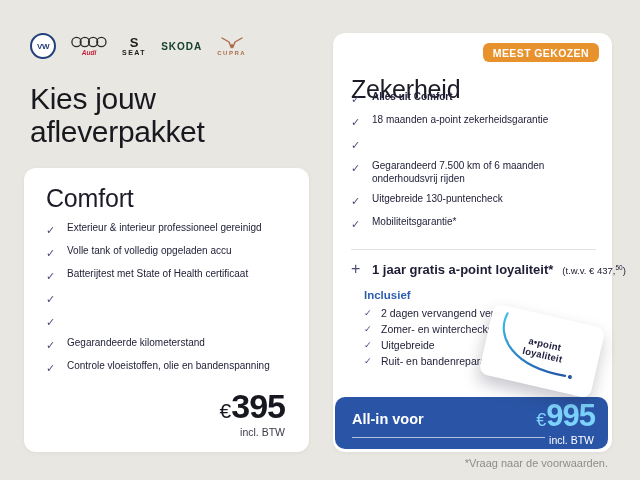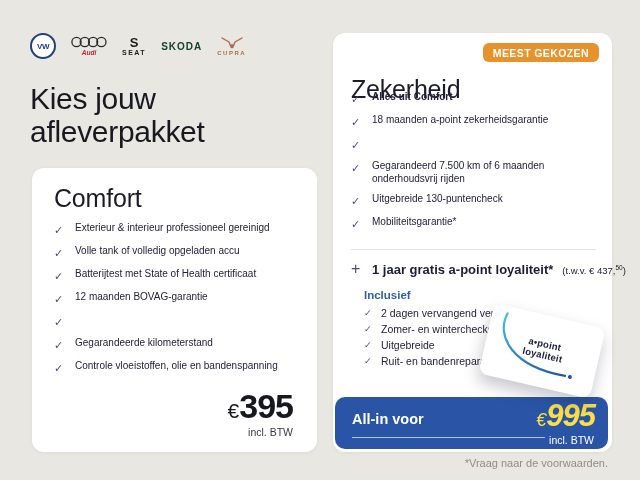--- a/index.html
+++ b/index.html
@@ -15,21 +15,21 @@
   .seat-s{font-size:13px;font-weight:900;color:#1b1b1b;line-height:11px;}
   .seat-label{font-size:7px;font-weight:bold;letter-spacing:1.5px;color:#1b1b1b;}
   .skoda-label{font-size:10px;font-weight:800;letter-spacing:1px;color:#16402f;}
   .cupra-label{font-size:6px;font-weight:bold;letter-spacing:1.5px;color:#ad6a4a;}
 
   
   .page-title{position:absolute;left:30px;top:82px;font-size:30px;font-weight:500;color:#18181f;line-height:1.1;letter-spacing:-0.3px;}
 
   
   .card{position:absolute;background:#ffffff;border-radius:12px;box-shadow:0 1px 4px rgba(0,0,0,0.05);}
-  .card-comfort{left:32px;top:168px;width:285px;height:284px;}
+  .card-comfort{left:24px;top:168px;width:285px;height:284px;}
   .card-zekerheid{left:333px;top:33px;width:279px;height:419px;}
 
   .card h2{margin:0;font-size:25px;font-weight:400;color:#1c1c28;letter-spacing:-0.2px;}
   .comfort-title{position:absolute;left:22px;top:16px;}
   .zekerheid-title{position:absolute;left:18px;top:42px;}
 
   .badge{position:absolute;top:10px;right:13px;background:#e8922d;color:#fff;font-size:10.5px;font-weight:700;letter-spacing:0.4px;padding:4px 10px 3px;border-radius:6px;}
 
   .check-list{position:absolute;display:flex;flex-direction:column;}
   .comfort-list{left:22px;top:54px;width:246px;}
@@ -61,21 +61,21 @@
 
   
   .loyal-card{position:absolute;left:152px;top:282px;width:114px;height:72px;background:#fff;border-radius:9px;transform:rotate(13deg);box-shadow:0 8px 16px rgba(30,30,60,0.25);z-index:3;}
   .loyal-card svg{position:absolute;left:0;top:0;}
   .loyal-card .card-text{position:absolute;left:38px;top:24px;font-size:9.5px;font-weight:700;color:#1e1e3c;line-height:1.15;letter-spacing:0.2px;text-align:center;}
 
   
   .blue-footer{position:absolute;left:2px;bottom:3px;width:273px;height:52px;background:#2a55a6;border-radius:10px;z-index:2;}
   .allin-label{position:absolute;left:17px;top:14px;color:#fff;font-size:14.5px;font-weight:600;}
   .footer-rule{position:absolute;left:17px;top:40px;width:193px;height:1px;background:rgba(255,255,255,0.65);}
-  .footer-price{position:absolute;right:13px;top:3px;color:#fde047;line-height:1;font-style:italic;}
+  .footer-price{position:absolute;right:13px;top:3px;color:#7dd3fc;line-height:1;}
   .footer-price .cur{font-size:18px;font-weight:500;}
   .footer-price .amt{font-size:31px;font-weight:700;letter-spacing:-1px;}
   .footer-note{position:absolute;right:14px;top:37px;color:#fff;font-size:10.5px;}
 
   .footnote{position:absolute;right:32px;top:457px;font-size:11px;color:#8f8d88;text-align:right;}
 </style>
 </head>
 <body>
 
 <div class="stage">
@@ -125,21 +125,20 @@
       <div class="item">
           <span class="check">✓</span>
           <span class="txt">Volle tank of volledig opgeladen accu</span>
         </div>
       <div class="item">
           <span class="check">✓</span>
           <span class="txt">Batterijtest met State of Health certificaat</span>
         </div>
       <div class="item">
           <span class="check">✓</span>
-          <span class="txt">12 maanden BOVAG-garantie</span>
         </div>
       <div class="item">
           <span class="check">✓</span>
         </div>
       <div class="item">
           <span class="check">✓</span>
           <span class="txt">Gegarandeerde kilometerstand</span>
         </div>
       <div class="item">
           <span class="check">✓</span>

